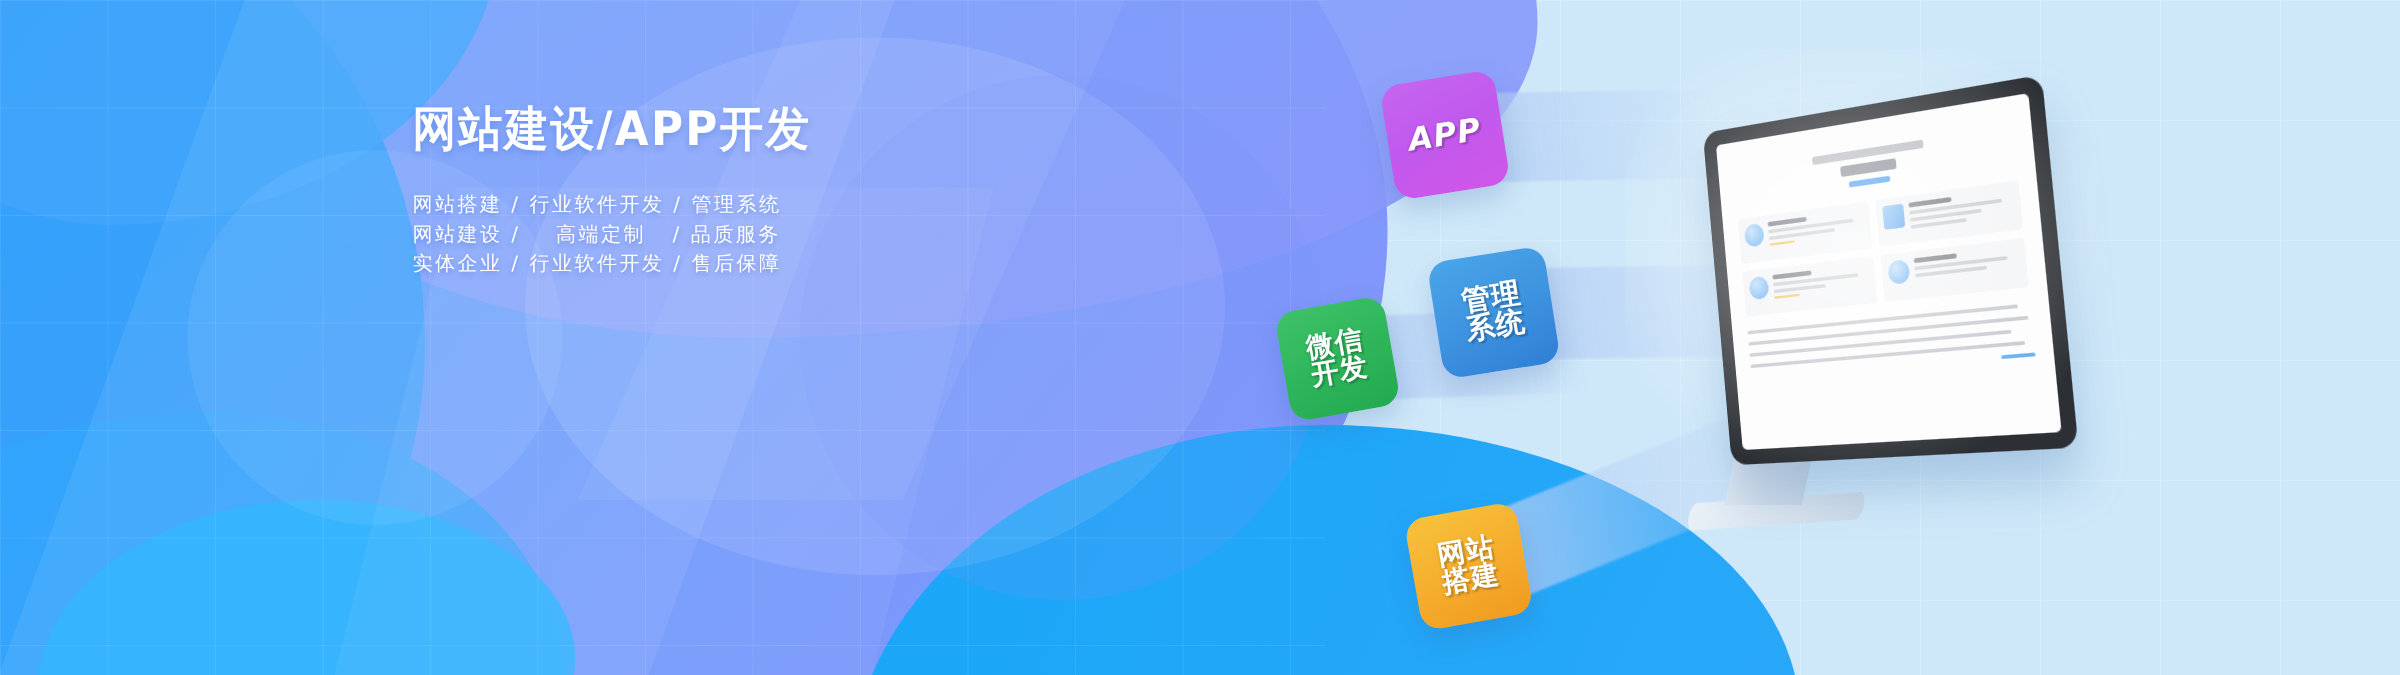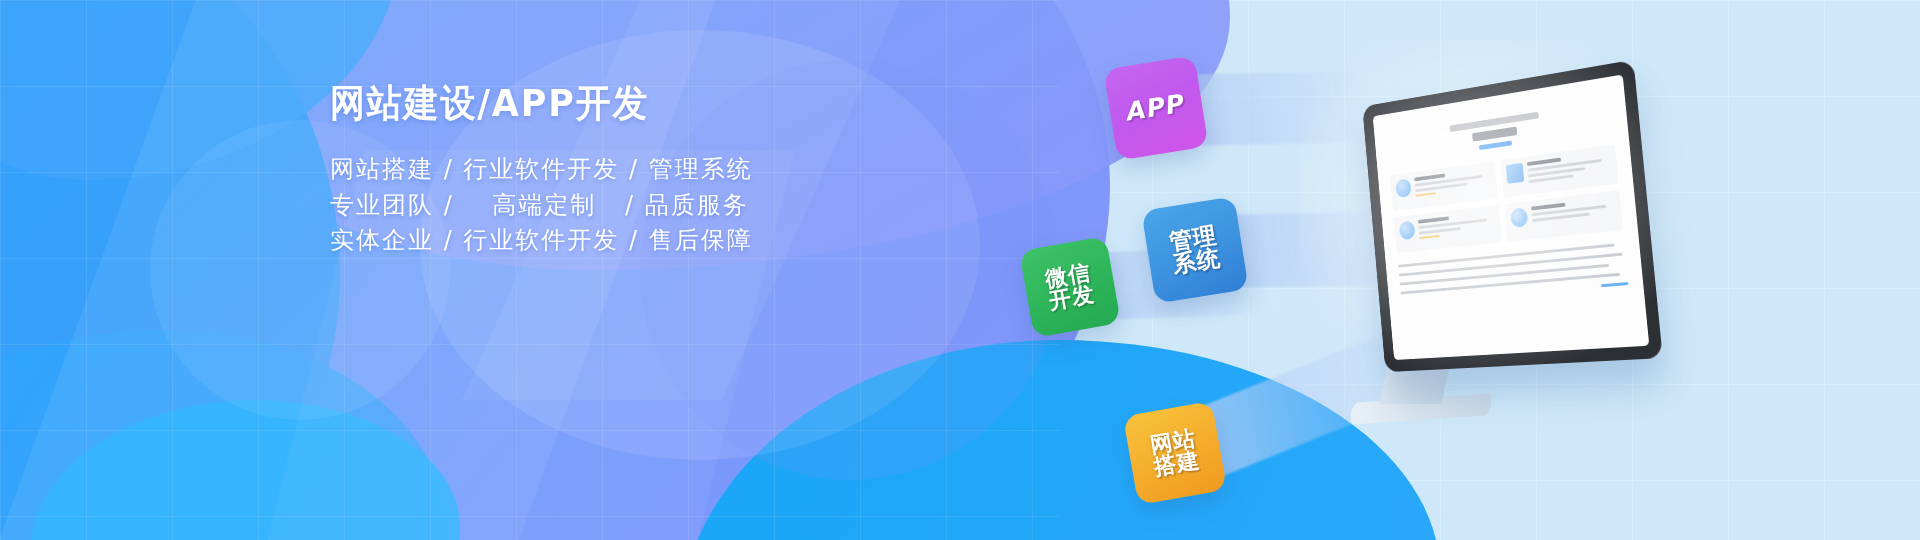--- a/index.html
+++ b/index.html
@@ -137,21 +137,21 @@
     color: #ffffff;
     letter-spacing: 2px;
     line-height: 1;
     transform: scaleX(.92);
     transform-origin: left center;
     text-shadow: 0 2px 6px rgba(30,80,180,.25);
   }
   .bullets { margin-top: 30px; }
   .bullet-line {
     font-family: "DejaVu Sans", sans-serif;
-    font-size: 24px;
+    font-size: 16px;
     font-weight: 500;
     color: #ffffff;
     letter-spacing: 2px;
     line-height: 1.48;
     white-space: pre;
     text-shadow: 0 2px 4px rgba(40,90,190,.35);
   }
 
   
   .tile {
@@ -353,21 +353,21 @@
   <div class="blob blob-soft-3"></div>
   <div class="facet facet-a"></div>
   <div class="facet facet-b"></div>
   <div class="facet facet-c"></div>
   <div class="blue-grid"></div>
 
   <div class="copy">
     <div class="subhead">网站建设/APP开发</div>
     <div class="bullets">
       <div class="bullet-line">网站搭建 / 行业软件开发 / 管理系统</div>
-      <div class="bullet-line">专业团队 /    高端定制   / 品质服务</div>
+      <div class="bullet-line">网站建设 /    高端定制   / 品质服务</div>
       <div class="bullet-line">实体企业 / 行业软件开发 / 售后保障</div>
     </div>
   </div>
 
   <div class="trail trail-app"></div>
   <div class="trail trail-mgmt"></div>
   <div class="trail trail-wechat"></div>
   <div class="trail trail-site"></div>
 
   <div class="tile tile-app">

